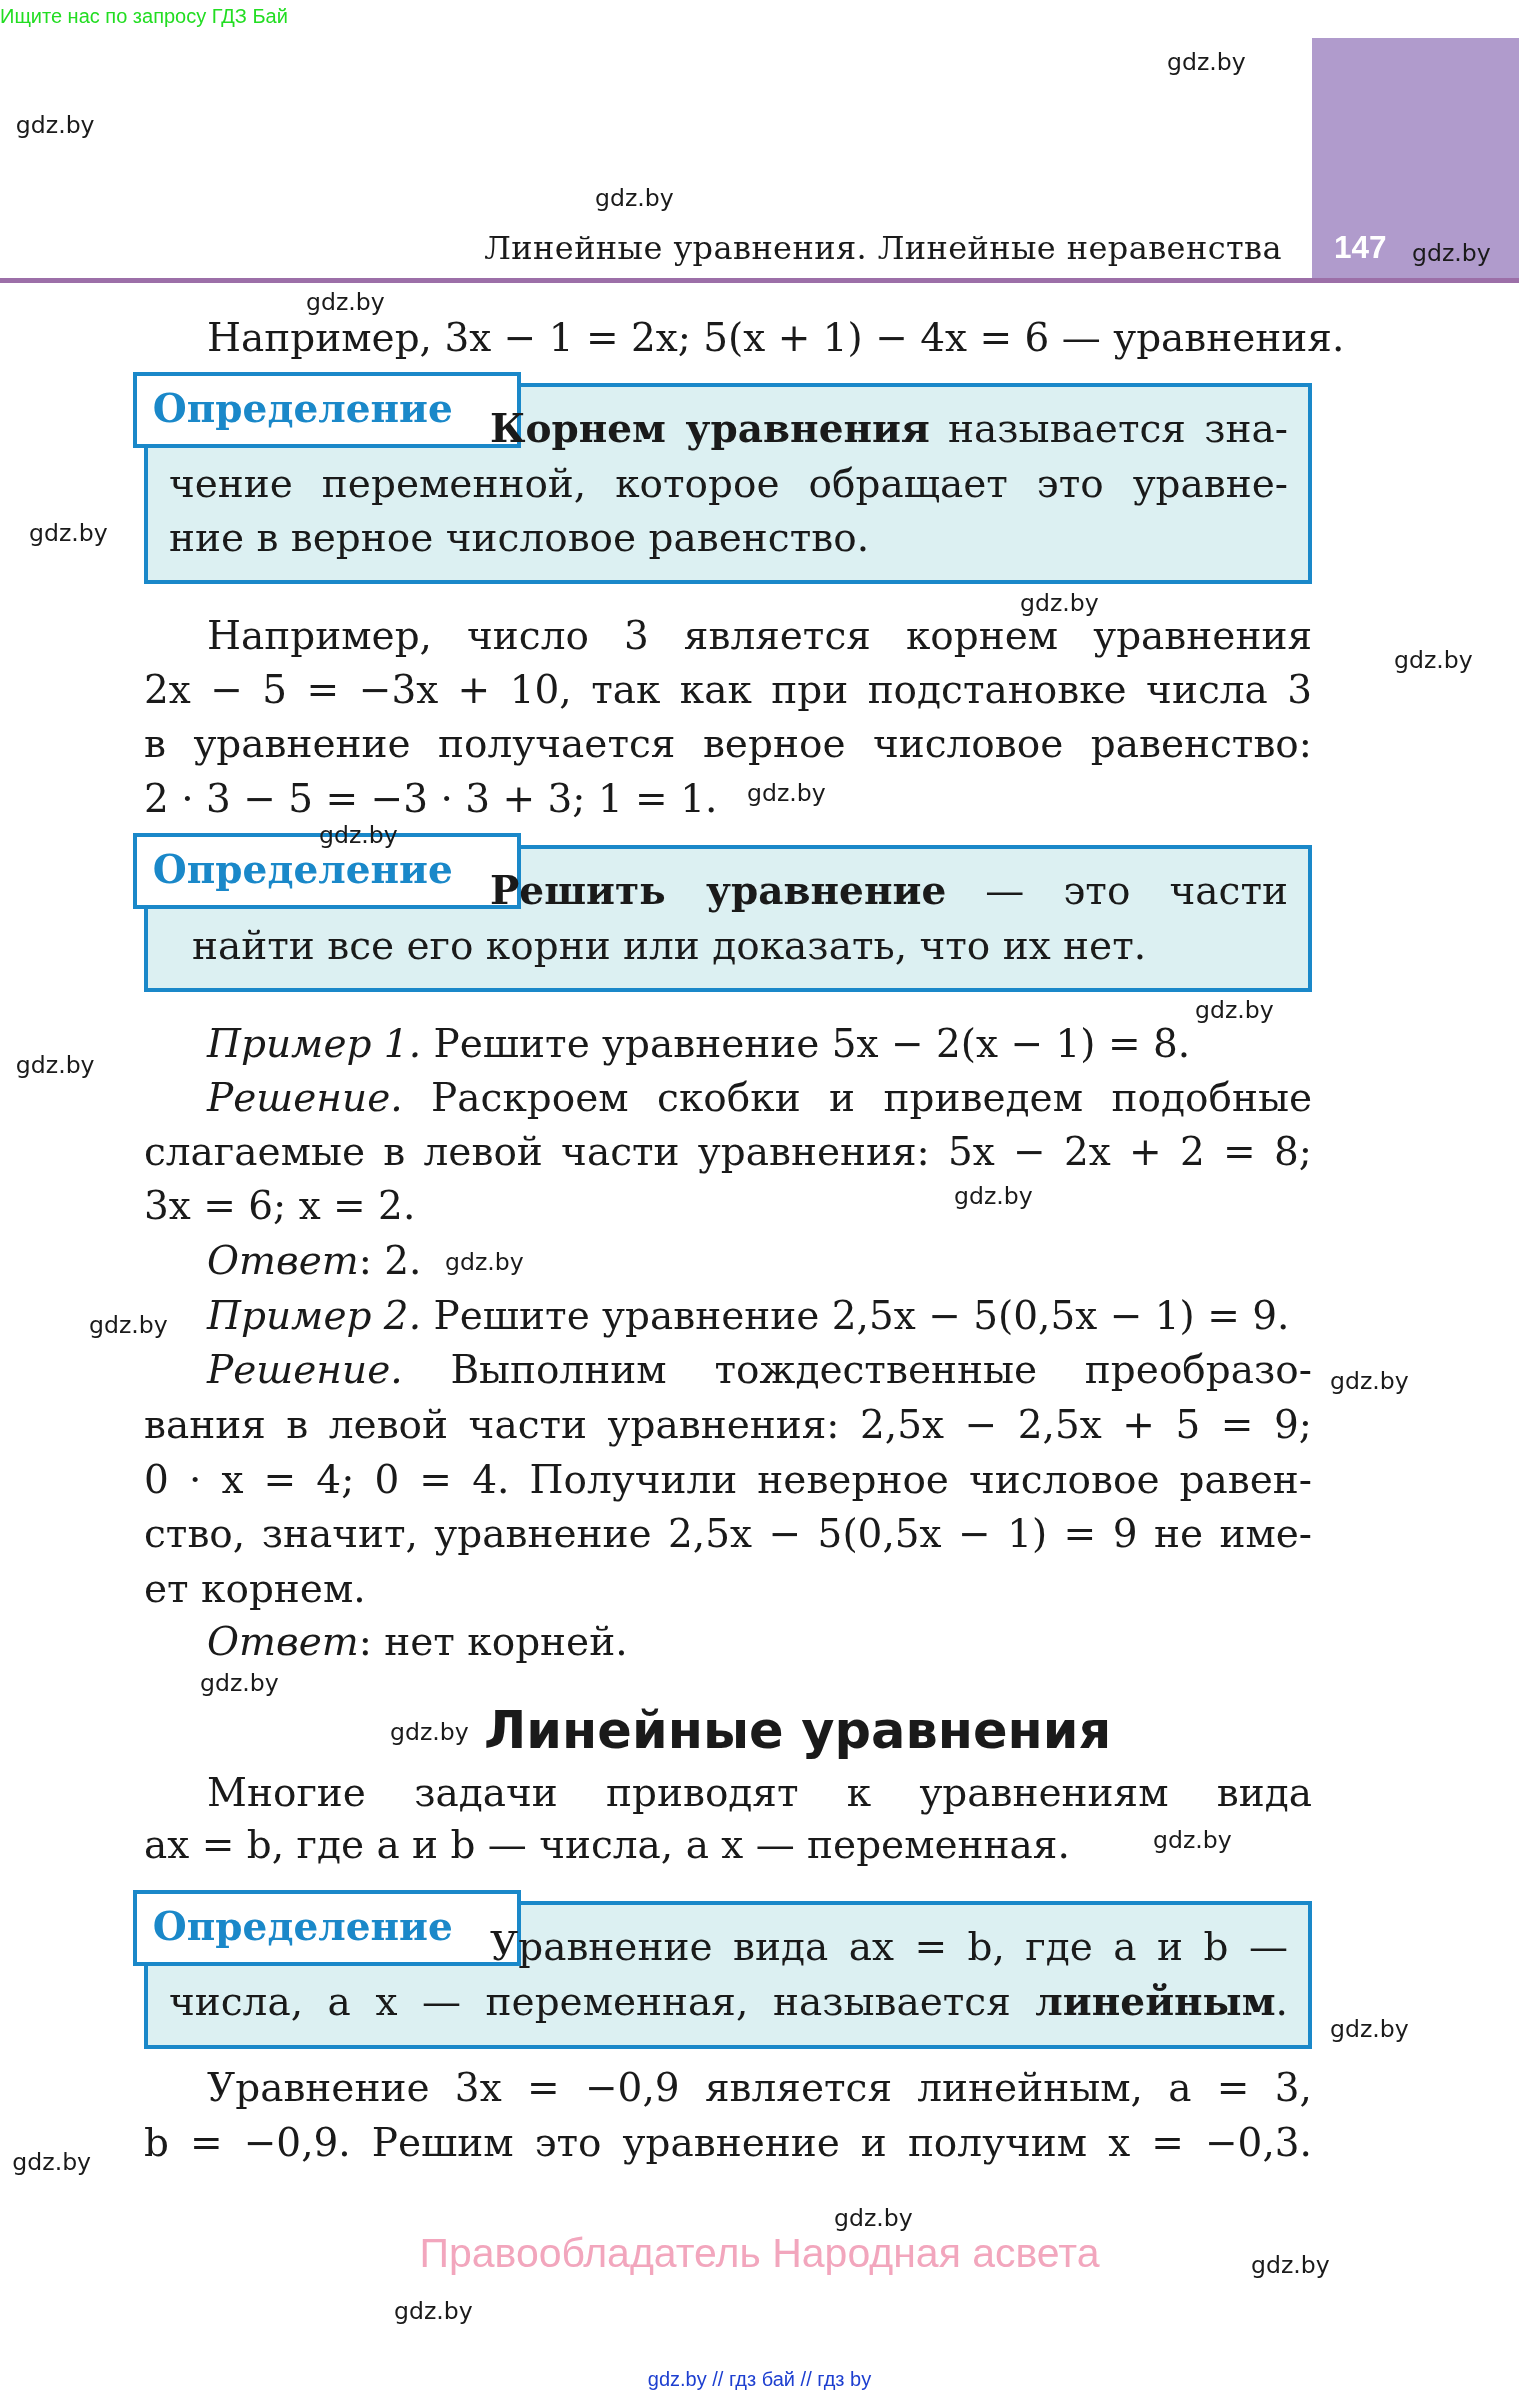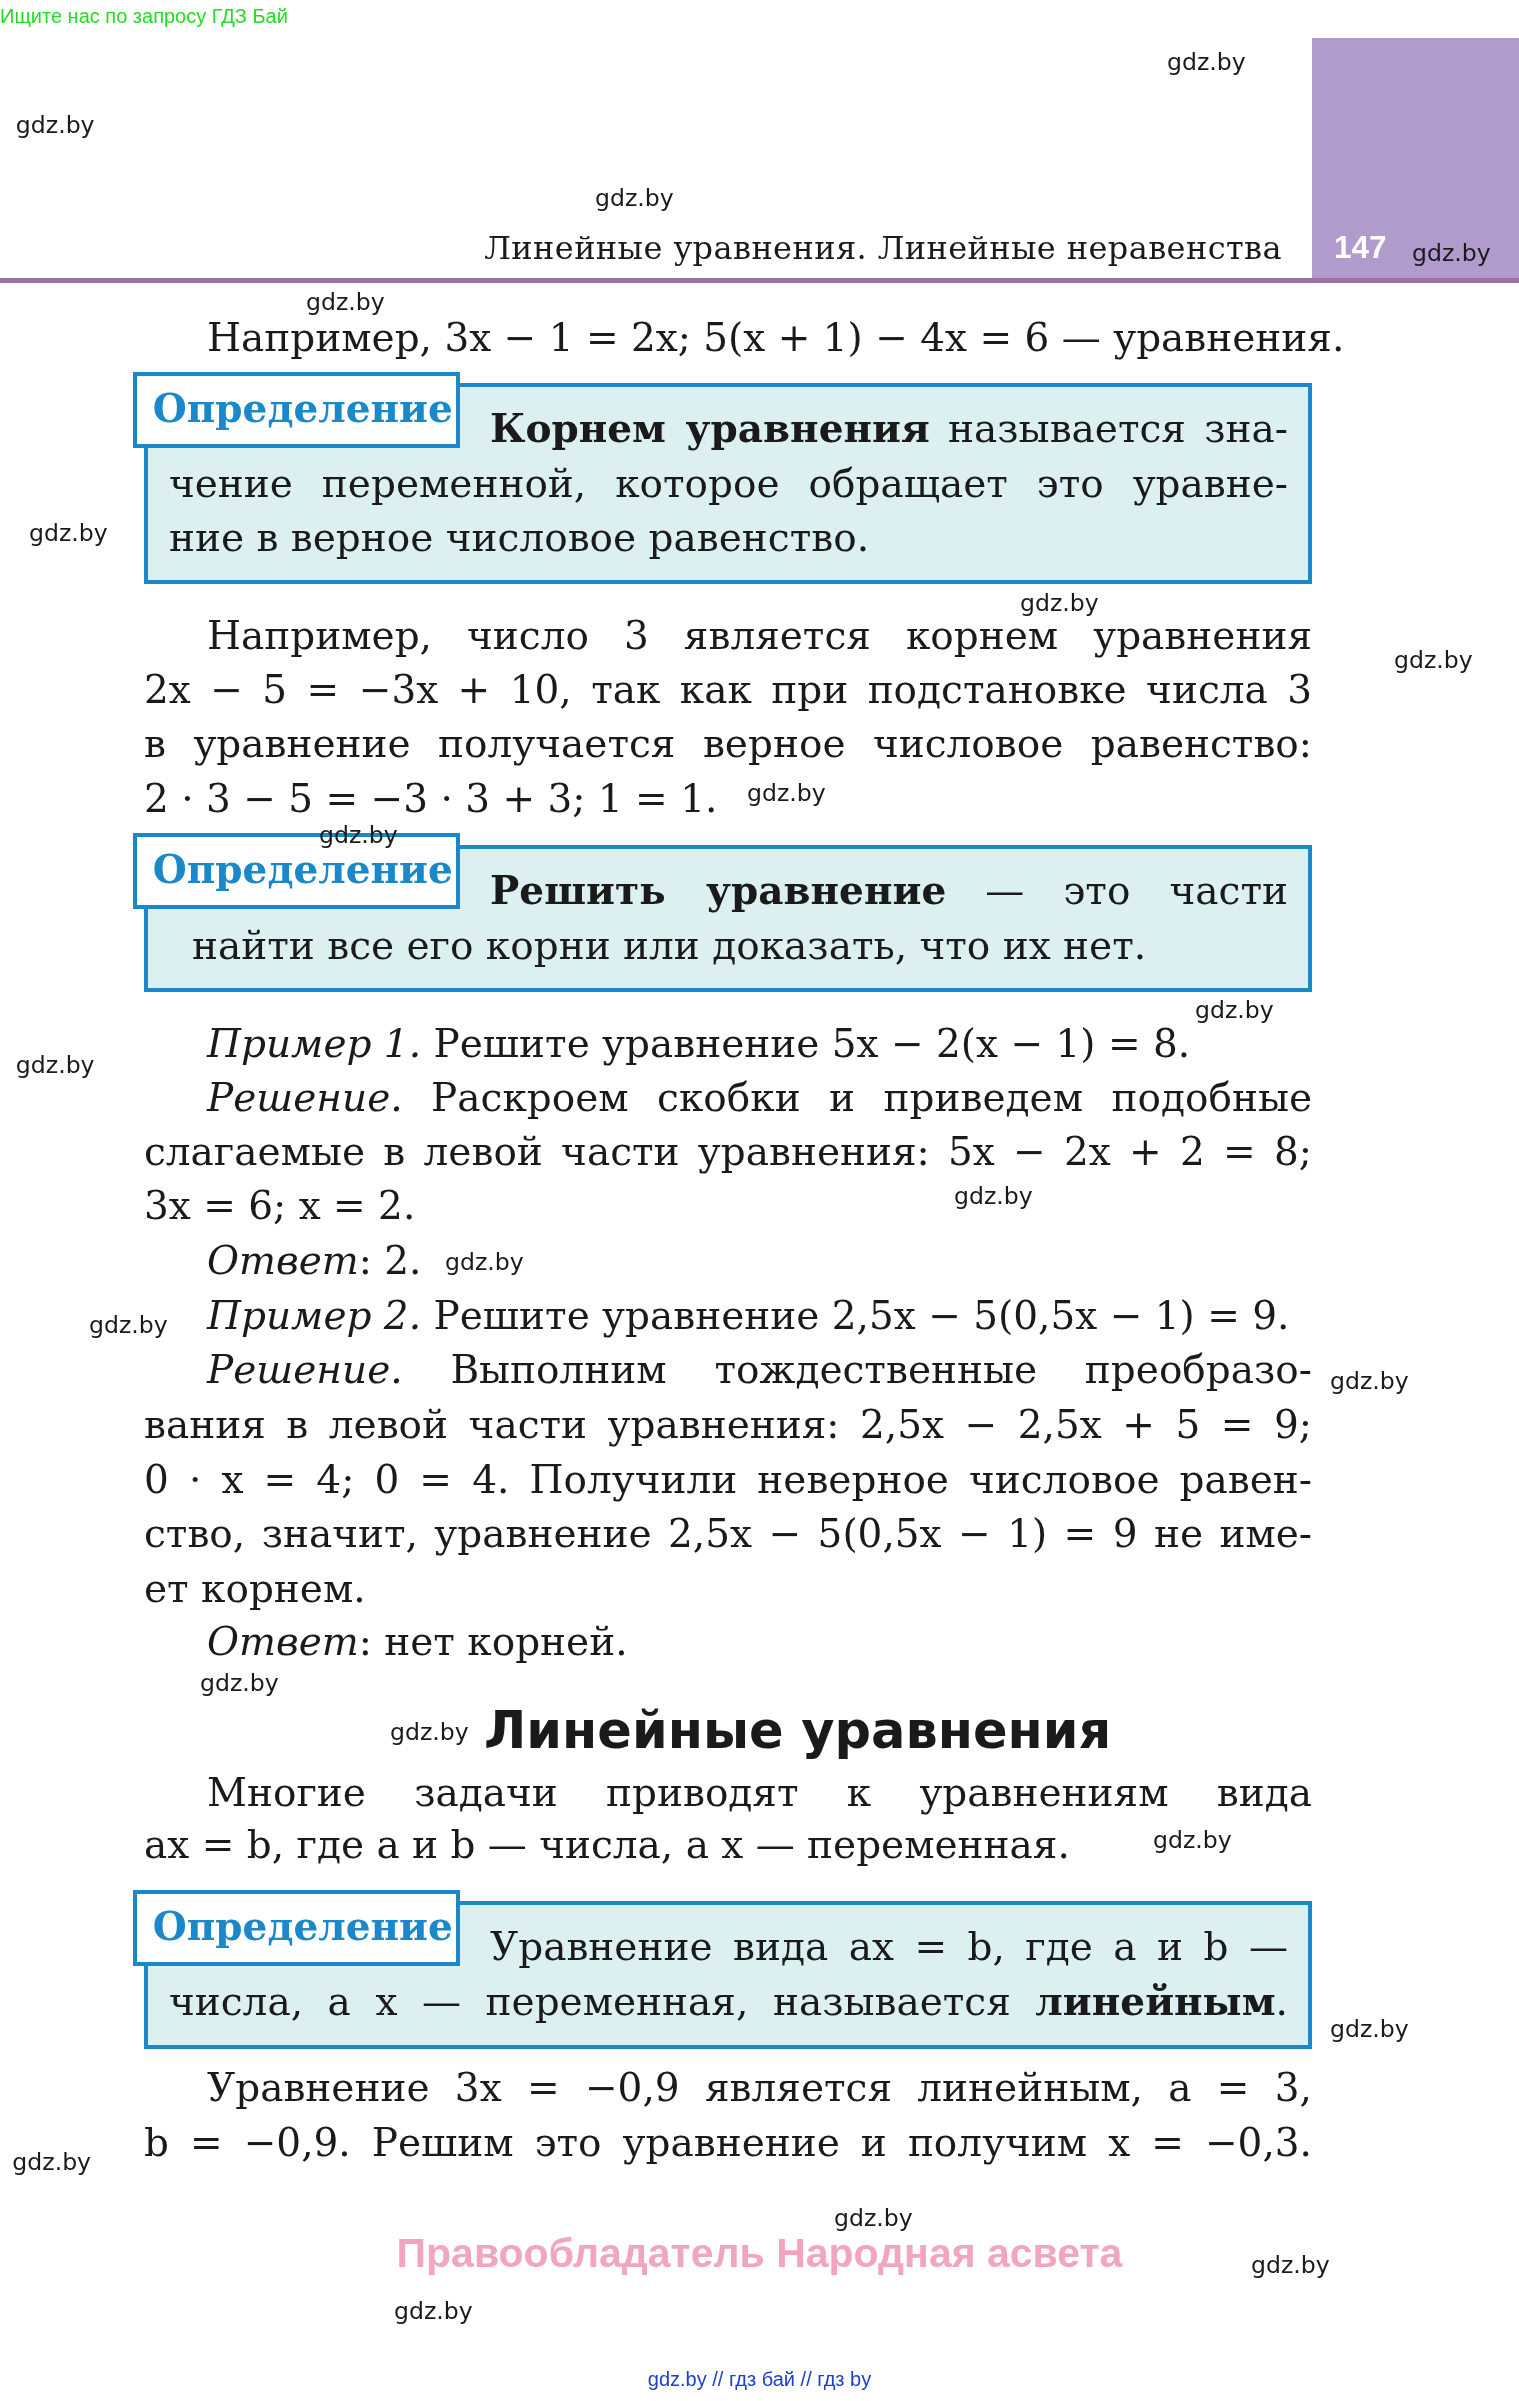--- a/index.html
+++ b/index.html
@@ -7,27 +7,27 @@
   .wm { position:absolute; font-family:"DejaVu Sans", sans-serif; font-size:23.6px; color:#1a1a1a; white-space:nowrap; line-height:1; }
   .top-note { position:absolute; left:0; width:1519px; top:5.3px; text-align:left; font-family:"Liberation Sans", sans-serif; font-size:20px; color:#22dd22; }
   .purple-tab { position:absolute; left:1312px; top:38px; width:207px; height:242px; background:#b09bcc; }
   .page-num { position:absolute; left:1334px; top:229px; font-family:"Liberation Sans", sans-serif; font-weight:bold; font-size:31.5px; color:#ffffff; }
   .header-rule { position:absolute; left:0; top:278px; width:1519px; height:5.3px; background:#9c6fa8; }
   .header-title { position:absolute; right:237px; top:229px; font-family:"DejaVu Serif", serif; font-size:32px; color:#1a1a1a; letter-spacing:0.4px; }
   .line { position:absolute; left:144px; width:1168px; font-size:39px; line-height:49px; white-space:nowrap; text-align:justify; text-align-last:justify; }
   .line.indent { left:207px; width:1105px; }
   .line.last { text-align-last:left; }
   .def-main { position:absolute; left:144px; width:1168px; background:#dcf0f2; border:4.4px solid #1a88c9; box-sizing:border-box; }
-  .def-label { position:absolute; left:133px; width:327px; height:76px; background:#ffffff; border:4.4px solid #1a88c9; box-sizing:border-box; }
+  .def-label { position:absolute; left:133px; width:388px; height:76px; background:#ffffff; border:4.4px solid #1a88c9; box-sizing:border-box; }
   .def-label span { position:absolute; left:15.8px; top:8.8px; font-family:"DejaVu Serif", serif; font-weight:bold; font-size:39px; color:#1a88c9; }
   .def-line { position:absolute; font-size:39px; line-height:49px; white-space:nowrap; text-align:justify; text-align-last:justify; }
   .b { font-weight:bold; }
   .i { font-style:italic; }
   .section-head { position:absolute; left:484px; top:1701px; font-family:"DejaVu Sans", sans-serif; font-weight:bold; font-size:51px; }
-  .pink { position:absolute; left:0; width:1519px; top:2230px; text-align:center; font-family:"Liberation Sans", sans-serif; font-size:41px; color:#f2a6bd;font-weight:bold; }
+  .pink { position:absolute; left:0; width:1519px; top:2230px; text-align:center; font-family:"Liberation Sans", sans-serif; font-size:41px; color:#f2a6bd; }
   .footer { position:absolute; left:0; width:1519px; top:2368px; text-align:center; font-family:"Liberation Sans", sans-serif; font-size:20px; color:#1d3fd0; }
 </style>
 </head>
 <body>
 
 <div class="top-note">Ищите нас по запросу ГДЗ Бай</div>
 
 <div class="purple-tab"></div>
 <div class="page-num">147</div>
 <div class="header-title">Линейные уравнения. Линейные неравенства</div>

